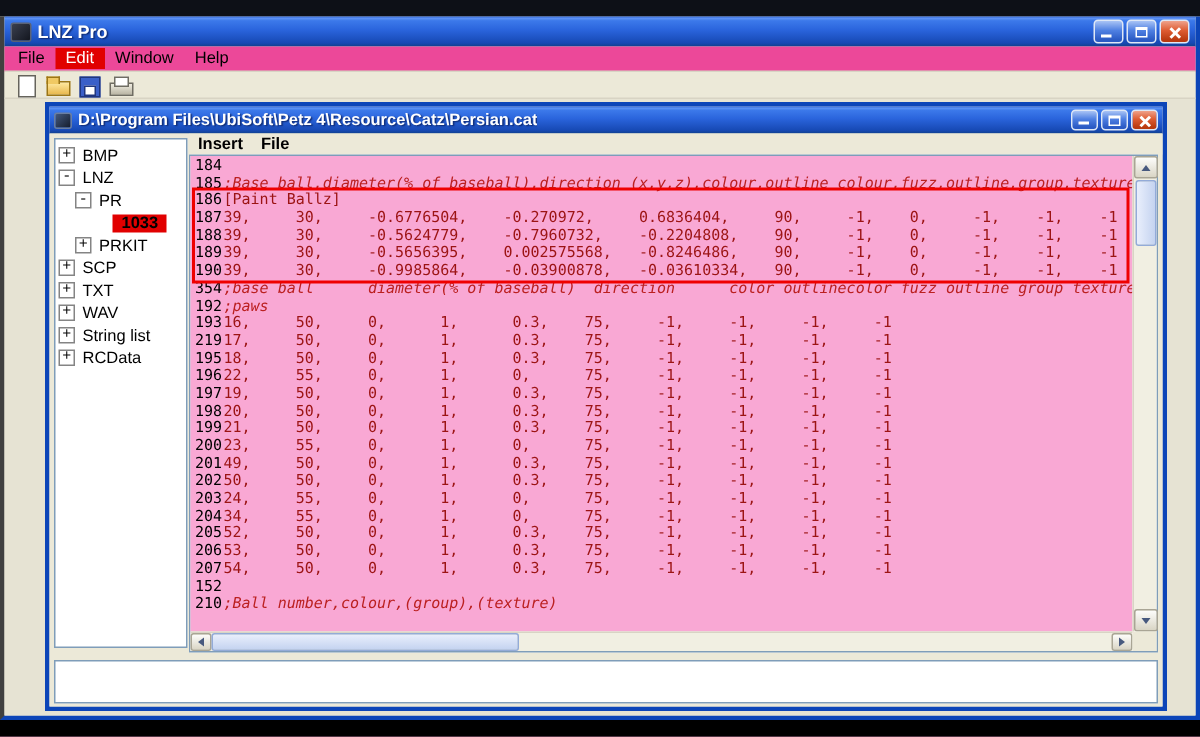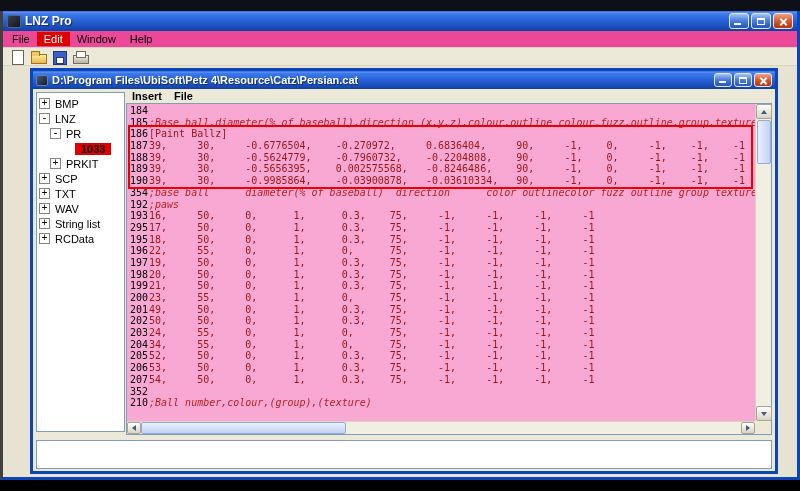--- a/index.html
+++ b/index.html
@@ -196,35 +196,35 @@
                 <div class="eline"><span class="lnum">184</span><span class="ltext blank"></span></div>
                 <div class="eline"><span class="lnum">185</span><span class="ltext comment">;Base ball,diameter(% of baseball),direction (x,y,z),colour,outline colour,fuzz,outline,group,texture</span></div>
                 <div class="eline"><span class="lnum">186</span><span class="ltext section">[Paint Ballz]</span></div>
                 <div class="eline"><span class="lnum">187</span><span class="ltext data">39,     30,     -0.6776504,    -0.270972,     0.6836404,     90,     -1,    0,     -1,    -1,    -1</span></div>
                 <div class="eline"><span class="lnum">188</span><span class="ltext data">39,     30,     -0.5624779,    -0.7960732,    -0.2204808,    90,     -1,    0,     -1,    -1,    -1</span></div>
                 <div class="eline"><span class="lnum">189</span><span class="ltext data">39,     30,     -0.5656395,    0.002575568,   -0.8246486,    90,     -1,    0,     -1,    -1,    -1</span></div>
                 <div class="eline"><span class="lnum">190</span><span class="ltext data">39,     30,     -0.9985864,    -0.03900878,   -0.03610334,   90,     -1,    0,     -1,    -1,    -1</span></div>
                 <div class="eline"><span class="lnum">354</span><span class="ltext comment">;base ball      diameter(% of baseball)  direction      color outlinecolor fuzz outline group texture</span></div>
                 <div class="eline"><span class="lnum">192</span><span class="ltext comment">;paws</span></div>
                 <div class="eline"><span class="lnum">193</span><span class="ltext data">16,     50,     0,      1,      0.3,    75,     -1,     -1,     -1,     -1</span></div>
-                <div class="eline"><span class="lnum">295</span><span class="ltext data">17,     50,     0,      1,      0.3,    75,     -1,     -1,     -1,     -1</span></div>
+                <div class="eline"><span class="lnum">219</span><span class="ltext data">17,     50,     0,      1,      0.3,    75,     -1,     -1,     -1,     -1</span></div>
                 <div class="eline"><span class="lnum">195</span><span class="ltext data">18,     50,     0,      1,      0.3,    75,     -1,     -1,     -1,     -1</span></div>
                 <div class="eline"><span class="lnum">196</span><span class="ltext data">22,     55,     0,      1,      0,      75,     -1,     -1,     -1,     -1</span></div>
                 <div class="eline"><span class="lnum">197</span><span class="ltext data">19,     50,     0,      1,      0.3,    75,     -1,     -1,     -1,     -1</span></div>
                 <div class="eline"><span class="lnum">198</span><span class="ltext data">20,     50,     0,      1,      0.3,    75,     -1,     -1,     -1,     -1</span></div>
                 <div class="eline"><span class="lnum">199</span><span class="ltext data">21,     50,     0,      1,      0.3,    75,     -1,     -1,     -1,     -1</span></div>
                 <div class="eline"><span class="lnum">200</span><span class="ltext data">23,     55,     0,      1,      0,      75,     -1,     -1,     -1,     -1</span></div>
                 <div class="eline"><span class="lnum">201</span><span class="ltext data">49,     50,     0,      1,      0.3,    75,     -1,     -1,     -1,     -1</span></div>
                 <div class="eline"><span class="lnum">202</span><span class="ltext data">50,     50,     0,      1,      0.3,    75,     -1,     -1,     -1,     -1</span></div>
                 <div class="eline"><span class="lnum">203</span><span class="ltext data">24,     55,     0,      1,      0,      75,     -1,     -1,     -1,     -1</span></div>
                 <div class="eline"><span class="lnum">204</span><span class="ltext data">34,     55,     0,      1,      0,      75,     -1,     -1,     -1,     -1</span></div>
                 <div class="eline"><span class="lnum">205</span><span class="ltext data">52,     50,     0,      1,      0.3,    75,     -1,     -1,     -1,     -1</span></div>
                 <div class="eline"><span class="lnum">206</span><span class="ltext data">53,     50,     0,      1,      0.3,    75,     -1,     -1,     -1,     -1</span></div>
                 <div class="eline"><span class="lnum">207</span><span class="ltext data">54,     50,     0,      1,      0.3,    75,     -1,     -1,     -1,     -1</span></div>
-                <div class="eline"><span class="lnum">352</span><span class="ltext blank"></span></div>
+                <div class="eline"><span class="lnum">152</span><span class="ltext blank"></span></div>
                 <div class="eline"><span class="lnum">210</span><span class="ltext comment">;Ball number,colour,(group),(texture)</span></div>
               </div>
             <div class="red-box" style="top: 21.4px; height: 63.5px;"></div>
 
             <div class="vscroll">
               <span class="sbtn v up">
                   <span class="tri tri-up"></span>
                 </span>
               <span class="vthumb"></span>
               <span class="sbtn v down">

